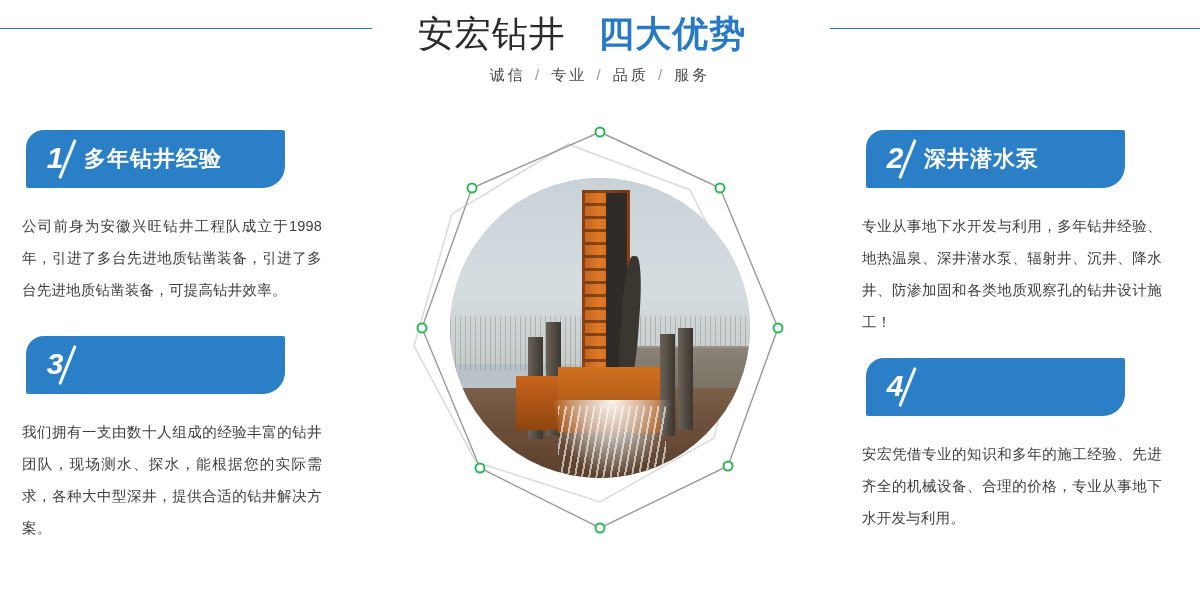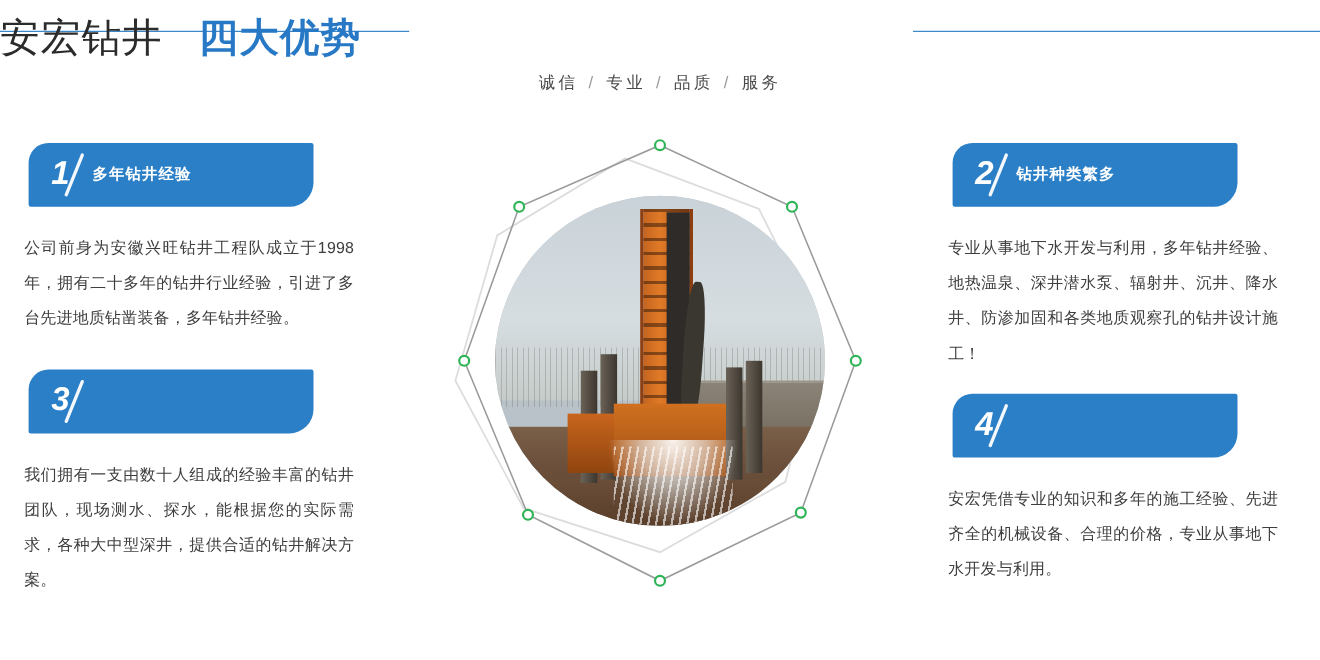--- a/index.html
+++ b/index.html
@@ -12,21 +12,21 @@
   .page { position:relative; width:1200px; height:600px; background:#fff; }
 
   
   .header { position:absolute; left:0; top:0; width:1200px; height:110px; }
   .hdr-line { position:absolute; top:28px; height:1px; background:#2779c5; }
   .hdr-line.left  { left:0;   width:372px; }
   .hdr-line.right { left:830px; width:370px; }
 
   .hdr-titles {
     position:absolute; left:0; top:10px; width:1164px;
-    white-space:nowrap;
+    text-align:center; white-space:nowrap;
   }
   .hdr-title-main {
     display:inline-block;
     font-size:36px; font-weight:400; color:#2b2b2b;
     letter-spacing:1px; vertical-align:middle;
   }
   .hdr-title-accent {
     display:inline-block;
     font-size:36px; font-weight:700; color:#2779c5;
     letter-spacing:1px; margin-left:28px; vertical-align:middle;
@@ -63,21 +63,21 @@
     position:relative; top:-1px;
     margin-left:6px;
   }
   .badge-slash {
     position:absolute; left:40px; top:8px;
     width:3px; height:42px; background:#ffffff;
     transform:rotate(22deg); border-radius:2px;
     opacity:.95;
   }
   .badge-title {
-    font-size:14px; font-weight:700; color:#ffffff;
+    font-size:22px; font-weight:700; color:#ffffff;
     letter-spacing:1px; margin-left:6px;
   }
 
   .feature-body {
     margin-top:22px;
     padding:0 18px 0 22px;
     font-size:14.5px;
     line-height:32px;
     color:#3e3e3e;
     text-align:justify;
@@ -175,40 +175,40 @@
   </div>
 
   <div class="col col-left">
 
     <div class="feature">
       <div class="badge">
         <span class="badge-num">1</span>
         <span class="badge-slash"></span>
         <span class="badge-title">多年钻井经验</span>
       </div>
-      <div class="feature-body">公司前身为安徽兴旺钻井工程队成立于1998年，拥有二十多年的钻井行业经验，引进了多台先进地质钻凿装备，多年钻井经验。</div>
+      <div class="feature-body">公司前身为安徽兴旺钻井工程队成立于1998年，引进了多台先进地质钻凿装备，引进了多台先进地质钻凿装备，可提高钻井效率。</div>
     </div>
 
     <div class="feature" style="margin-top:30px;">
       <div class="badge">
         <span class="badge-num">3</span>
         <span class="badge-slash"></span>
       </div>
       <div class="feature-body">我们拥有一支由数十人组成的经验丰富的钻井团队，现场测水、探水，能根据您的实际需求，各种大中型深井，提供合适的钻井解决方案。</div>
     </div>
 
   </div>
 
   <div class="col col-right">
 
     <div class="feature">
       <div class="badge">
         <span class="badge-num">2</span>
         <span class="badge-slash"></span>
-        <span class="badge-title">钻井种类繁多</span>
+        <span class="badge-title">深井潜水泵</span>
       </div>
       <div class="feature-body">专业从事地下水开发与利用，多年钻井经验、地热温泉、深井潜水泵、辐射井、沉井、降水井、防渗加固和各类地质观察孔的钻井设计施工！</div>
     </div>
 
     <div class="feature" style="margin-top:20px;">
       <div class="badge">
         <span class="badge-num">4</span>
         <span class="badge-slash"></span>
       </div>
       <div class="feature-body">安宏凭借专业的知识和多年的施工经验、先进齐全的机械设备、合理的价格，专业从事地下水开发与利用。</div>

